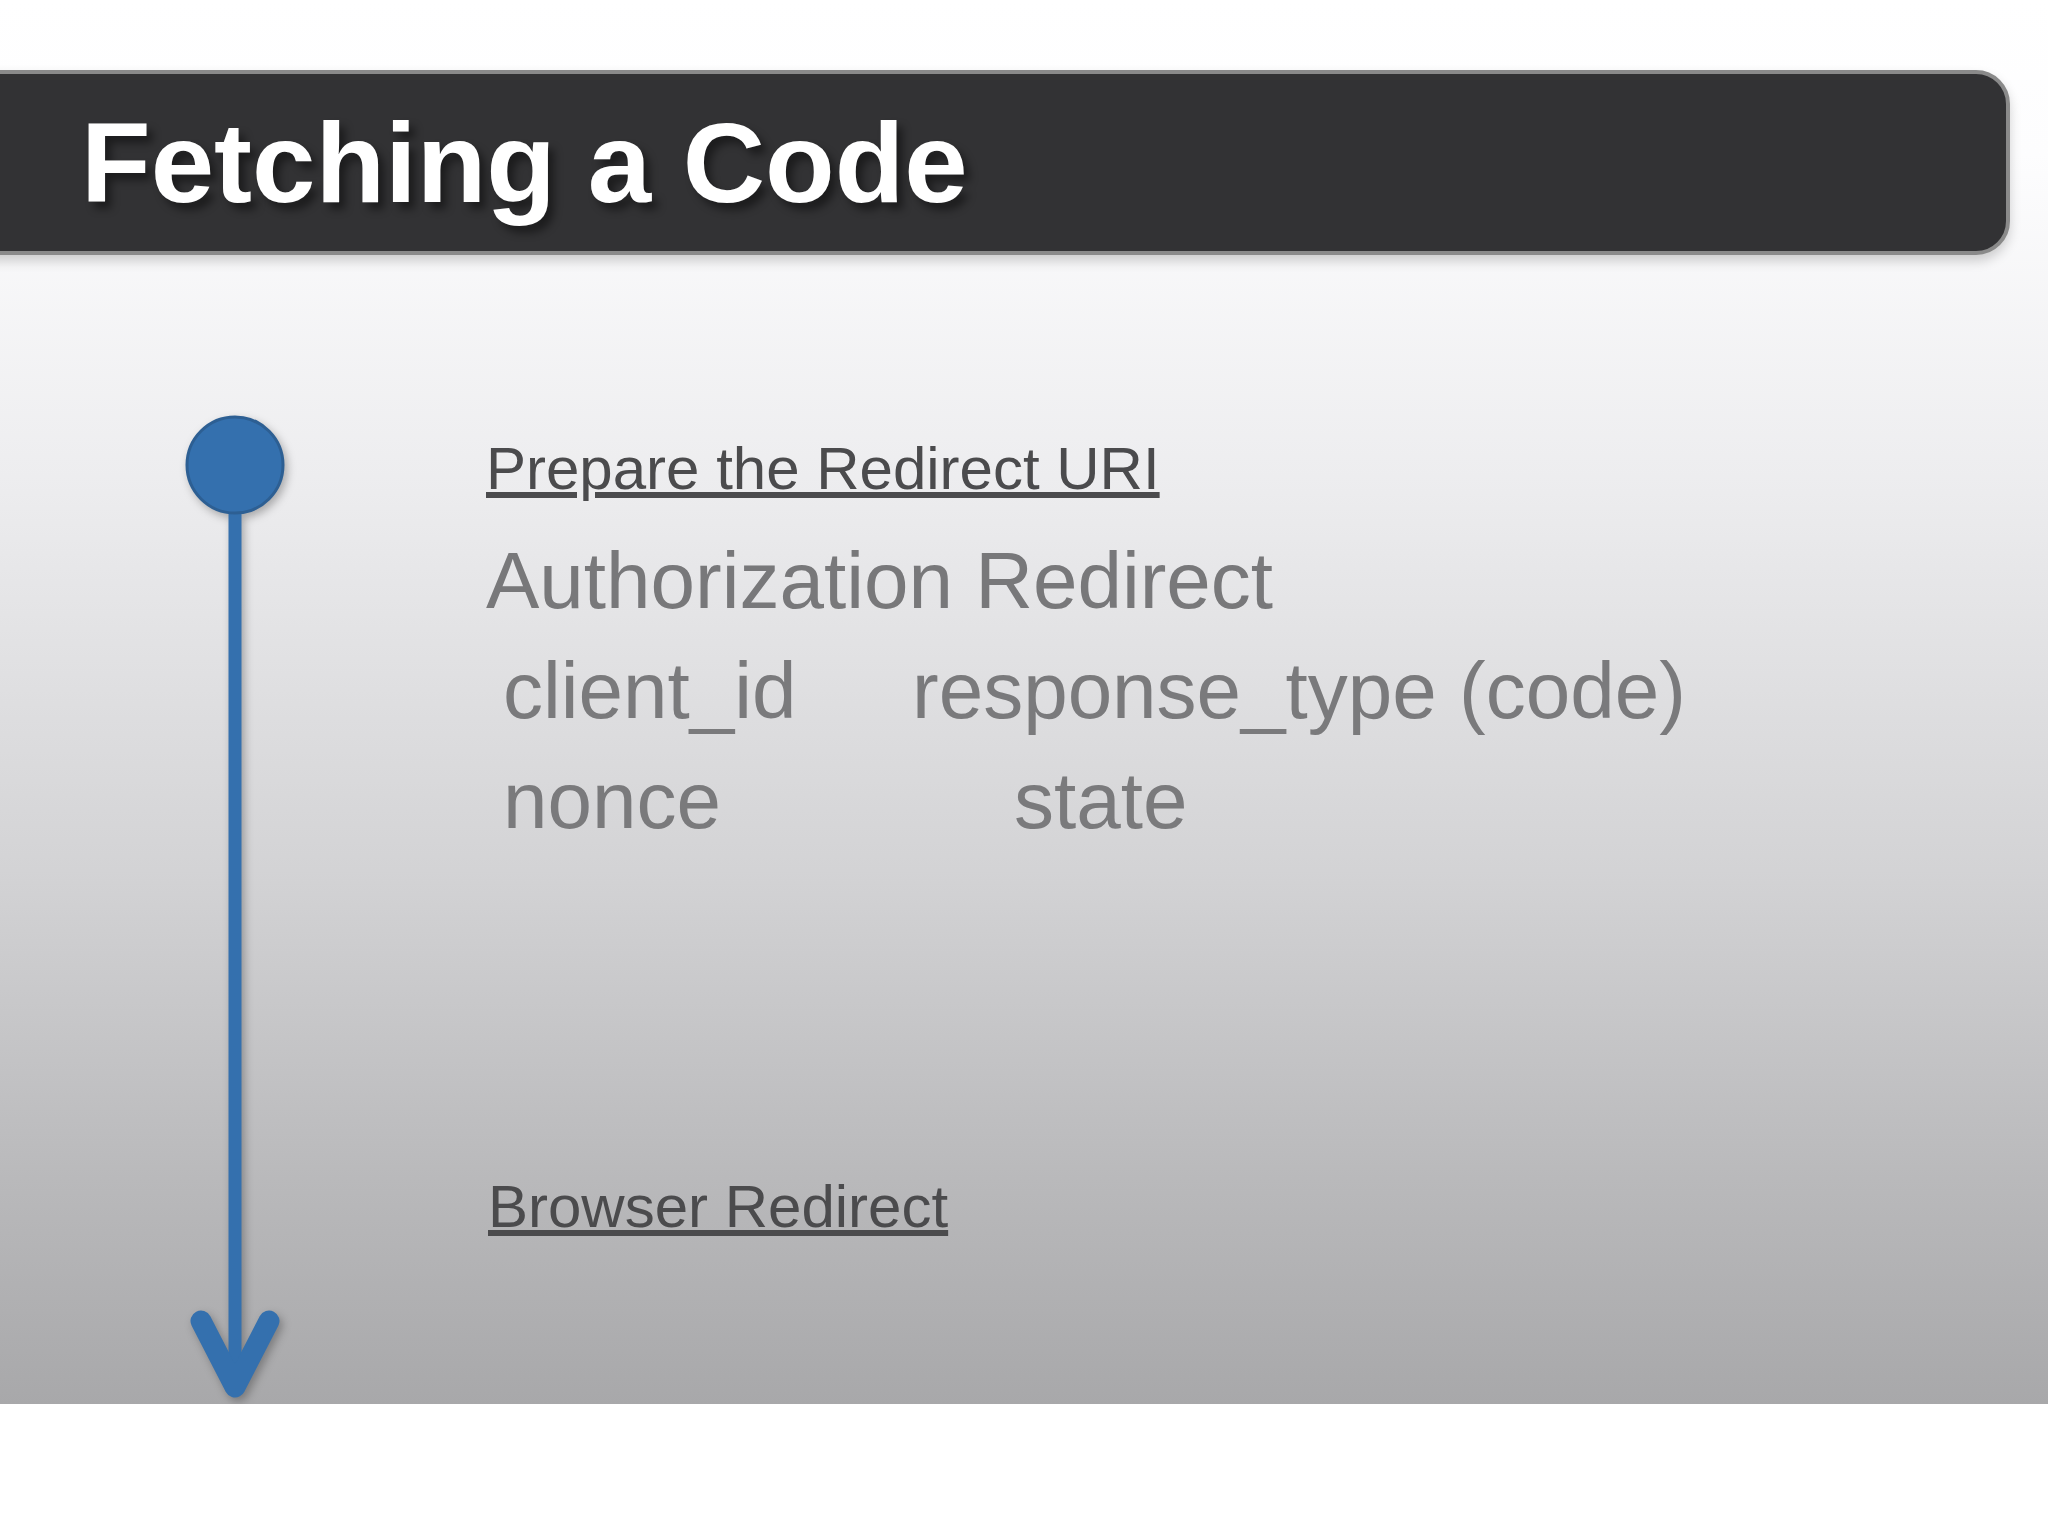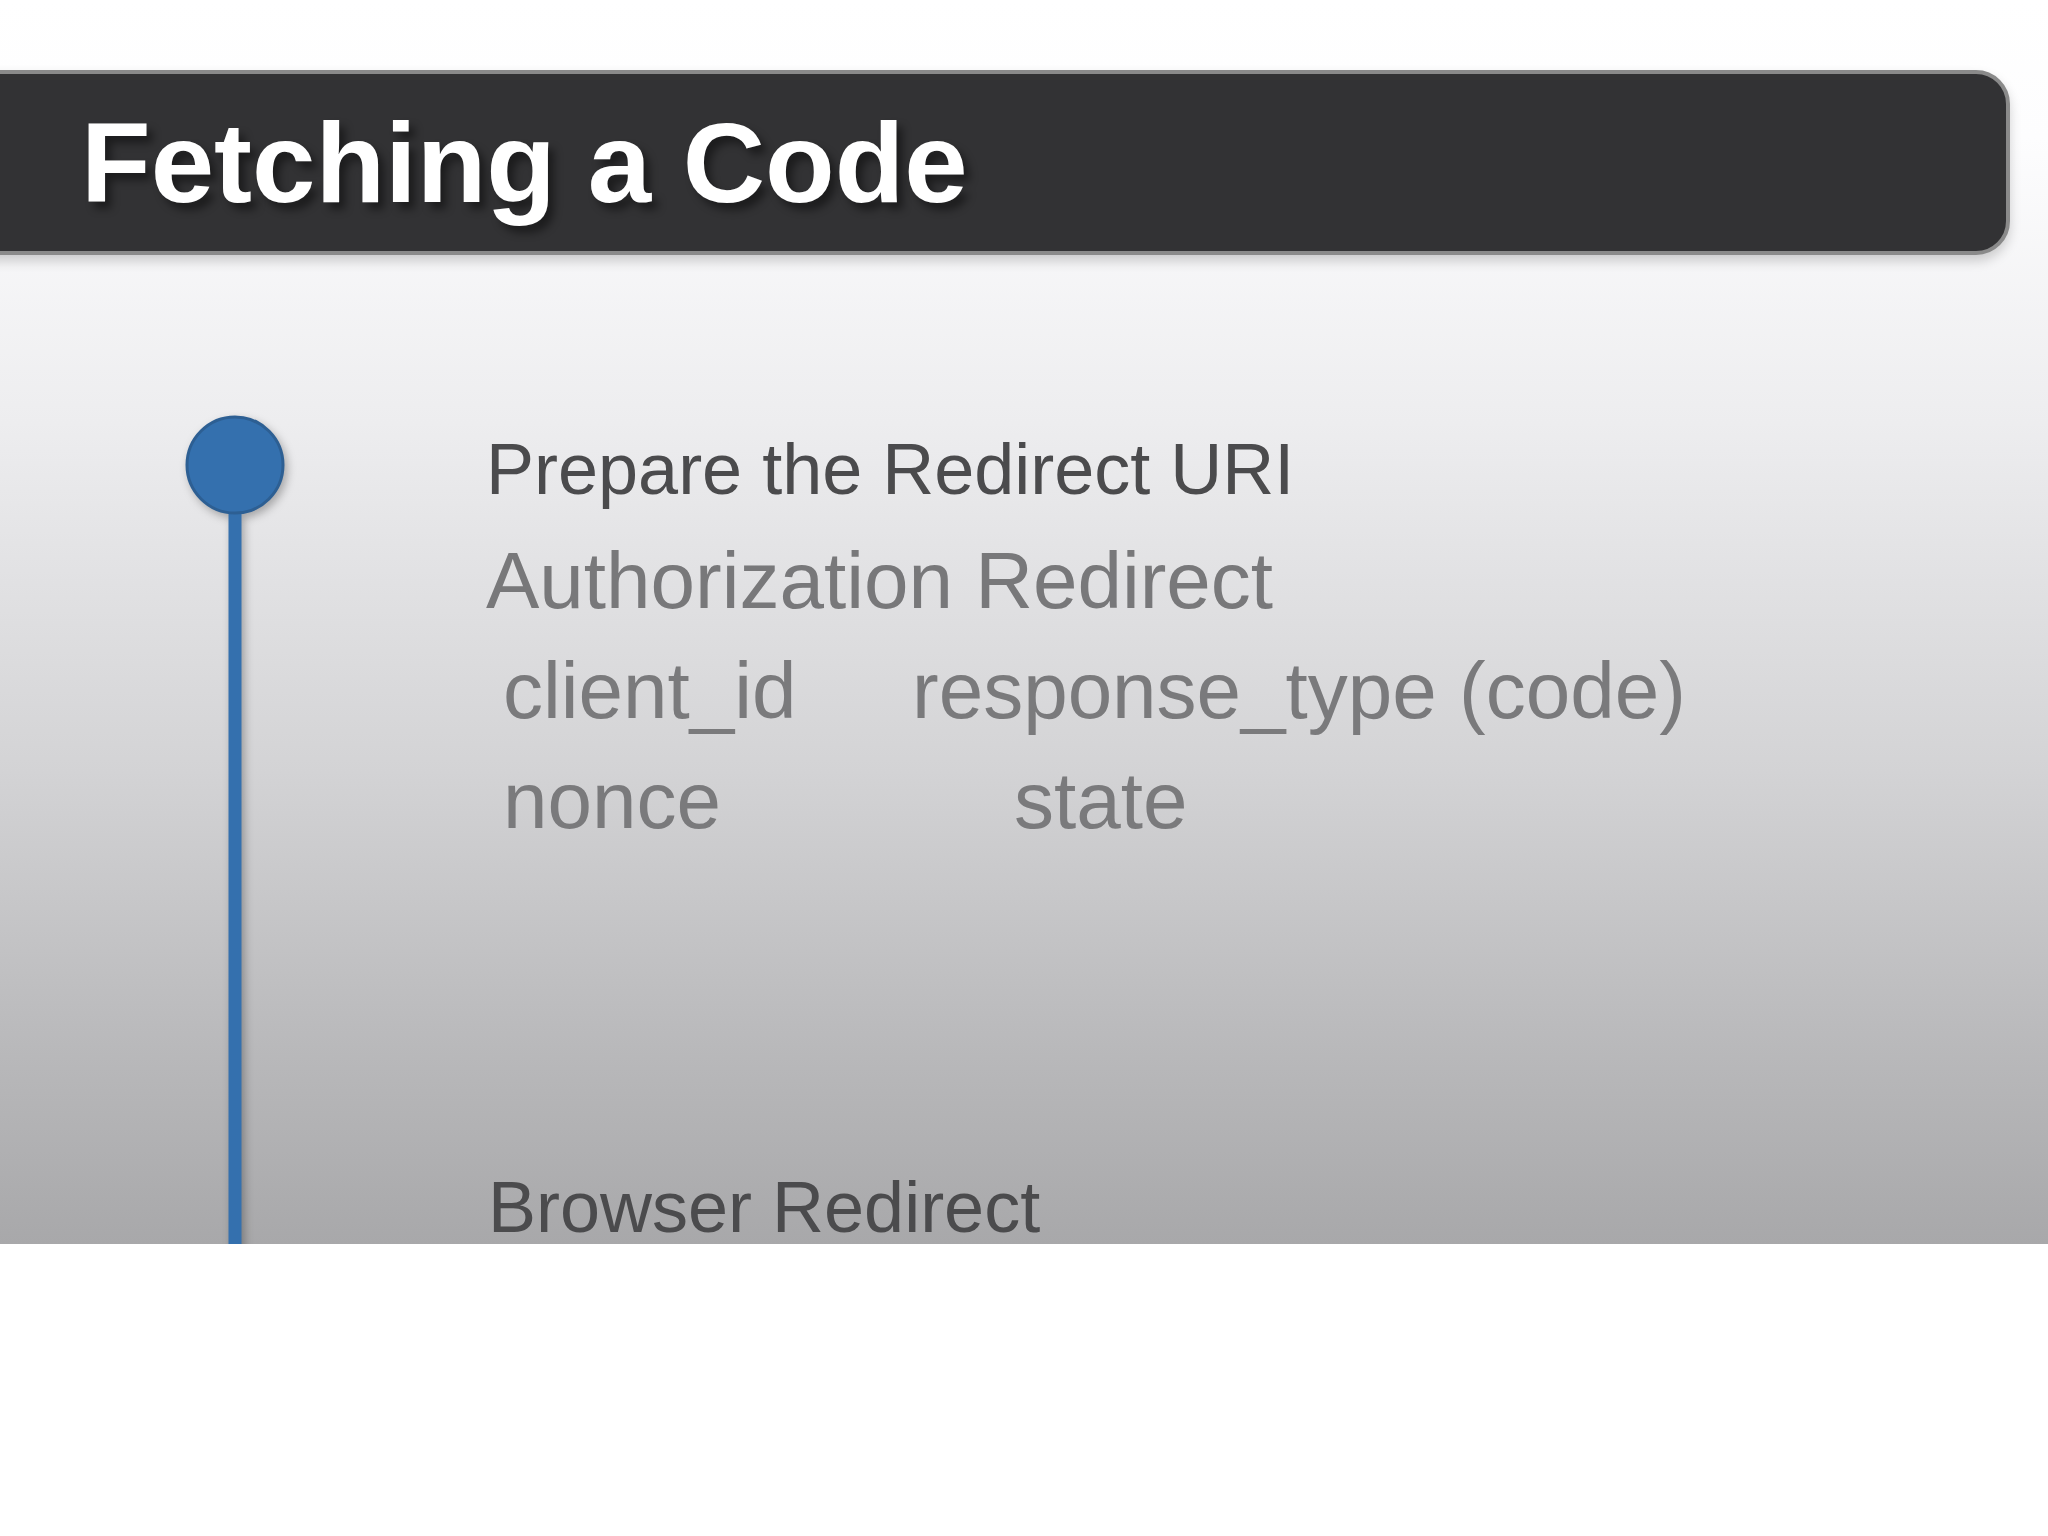--- a/index.html
+++ b/index.html
@@ -1,18 +1,18 @@
 <!DOCTYPE html>
 <html style="--title-bar-bg: #323234; --title-bar-border: #8a8a8a; --title-text: #ffffff; --heading-text: #4b4b4d; --subheading-text: #78787a; --subheading2-text: #8d8d8f; --param-text: #7a7a7c; --accent-blue: #3470ae; --background-top: #ffffff; --background-bottom: #a8a8aa;"><head>
 <meta charset="utf-8">
 <style>
   html,body{margin:0;padding:0;background:#ffffff;}
   .slide{
     position:relative;
-    width:2048px;height:1244px;
+    width:2048px;height:1404px;
     overflow:hidden;
     font-family:"Liberation Sans","DejaVu Sans",sans-serif;
     background:linear-gradient(180deg,
       var(--background-top,#ffffff) 0%,
       #fdfdfe 11%,
       #ededef 34%,
       #d3d3d5 62%,
       #b9b9bb 84%,
       var(--background-bottom,#a8a8aa) 100%);
   }
@@ -44,22 +44,23 @@
   .timeline{
     position:absolute;left:0;top:0;
     filter:drop-shadow(3px 4px 4px rgba(0,0,0,0.28));
   }
 
   
   .step{position:absolute;white-space:nowrap;}
   .step-1{left:486px;top:412px;}
   .step-2{left:488px;top:1150px;}
   .heading{
-    font-size:72px;line-height:114px;
+    font-size:60px;line-height:114px;
     color:var(--heading-text,#4b4b4d);
+    text-decoration:underline;
   }
   .subheading{
     font-size:80px;line-height:110px;
     color:var(--subheading-text,#78787a);
   }
   .step-2 .subheading{color:var(--subheading2-text,#8d8d8f);}
   .param-row{
     font-size:80px;line-height:110px;
     color:var(--param-text,#7a7a7c);
     margin-left:17px;

